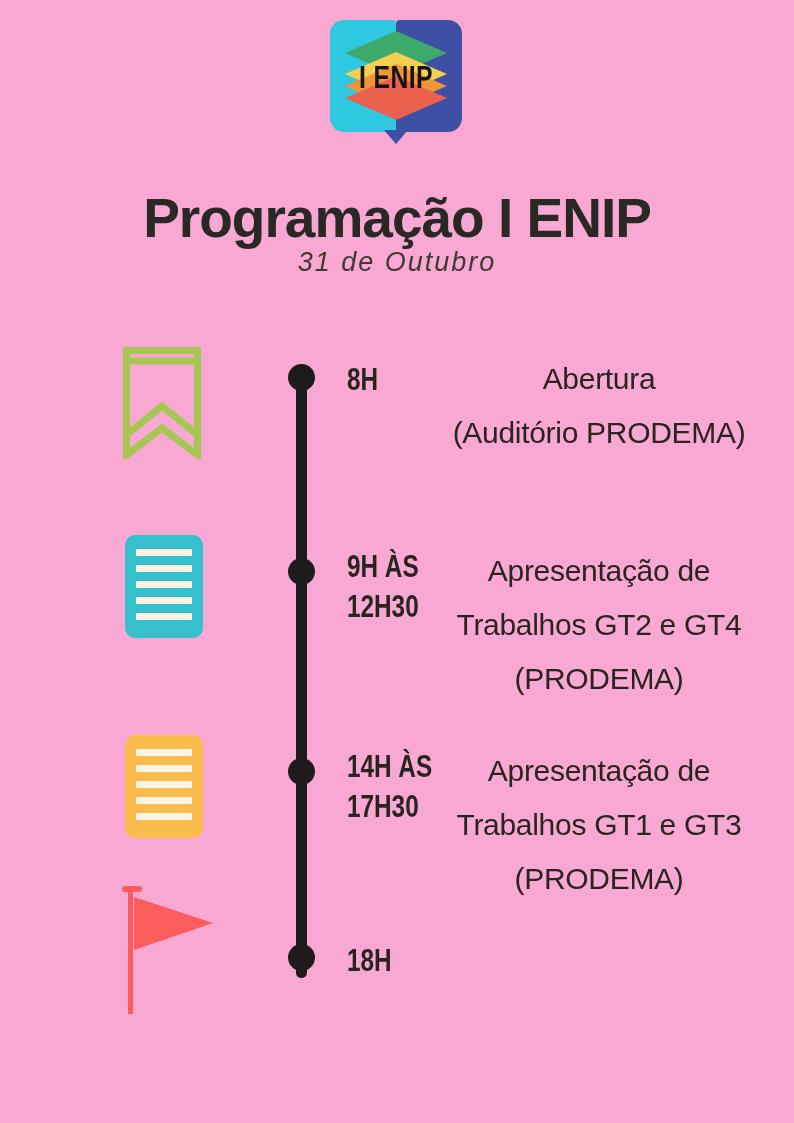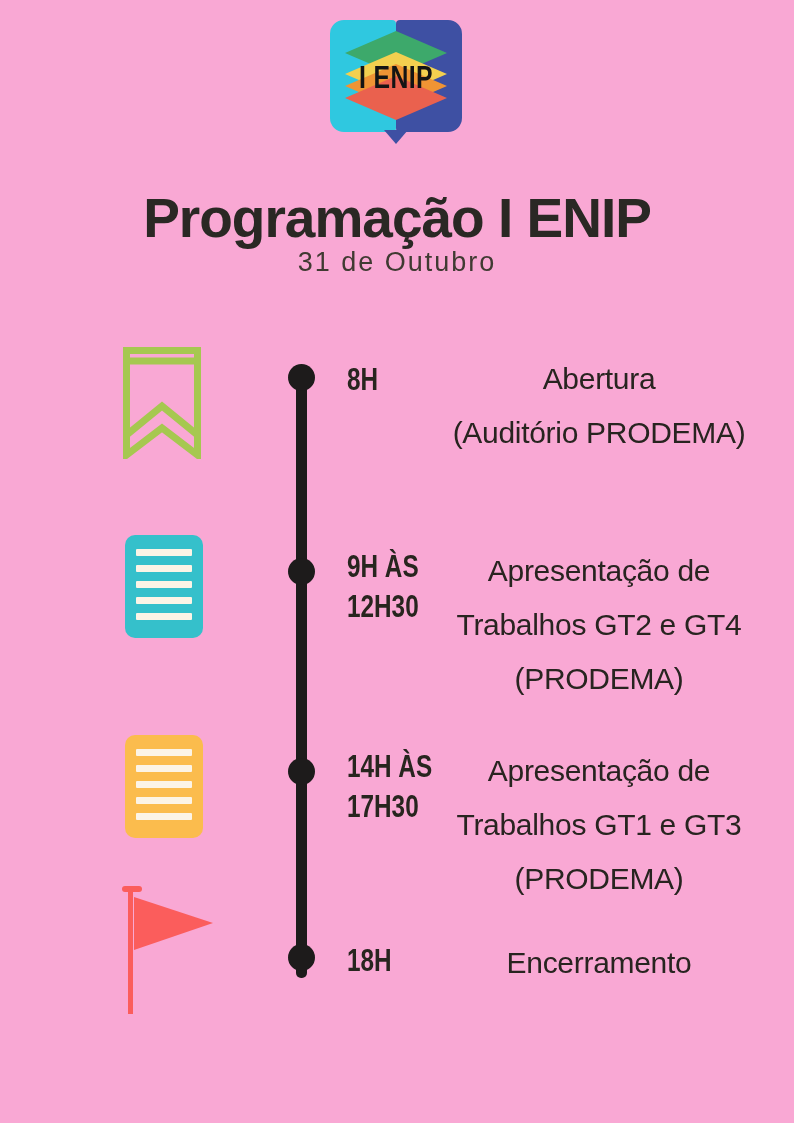--- a/index.html
+++ b/index.html
@@ -35,21 +35,21 @@
     transform:scaleX(0.8); letter-spacing:0.5px;
   }
 
   
   .title {
     position:absolute; top:146px; left:0; width:100%; text-align:center;
     font-size:55px; font-weight:700; letter-spacing:-1px; color:#2a2824;margin-top:40px;
   }
   .subtitle {
     position:absolute; top:247px; left:0; width:100%; text-align:center;
-    font-size:27px; font-weight:400; letter-spacing:2px; color:#403a32;
+    font-size:27px; font-weight:400; letter-spacing:2px; color:#403a32;font-style:italic;
   }
 
   
   .timeline-line {
     position:absolute; left:296px; top:368px; width:11px; height:610px;
     background:#1d1b1b; border-radius:5px;
   }
   .dot {
     position:absolute; left:288px; width:27px; height:27px;
     border-radius:50%; background:#1d1b1b;
@@ -148,15 +148,14 @@
 (PRODEMA)</div>
 
   <div class="icon-wrap flag-wrap">
     <svg width="100" height="134" viewBox="0 0 100 134" fill="none">
       <rect x="4" y="3" width="20" height="6" rx="3" fill="#fb5d5c"></rect>
       <rect x="10" y="6" width="5" height="125" fill="#fb5d5c"></rect>
       <polygon points="16,14 95,40 16,67" fill="#fb5d5c"></polygon>
     </svg>
   </div>
   <div class="time time-4">18H</div>
-  <div class="desc desc-4">Encerramento</div>
 
 </div>
 
 </body></html>

